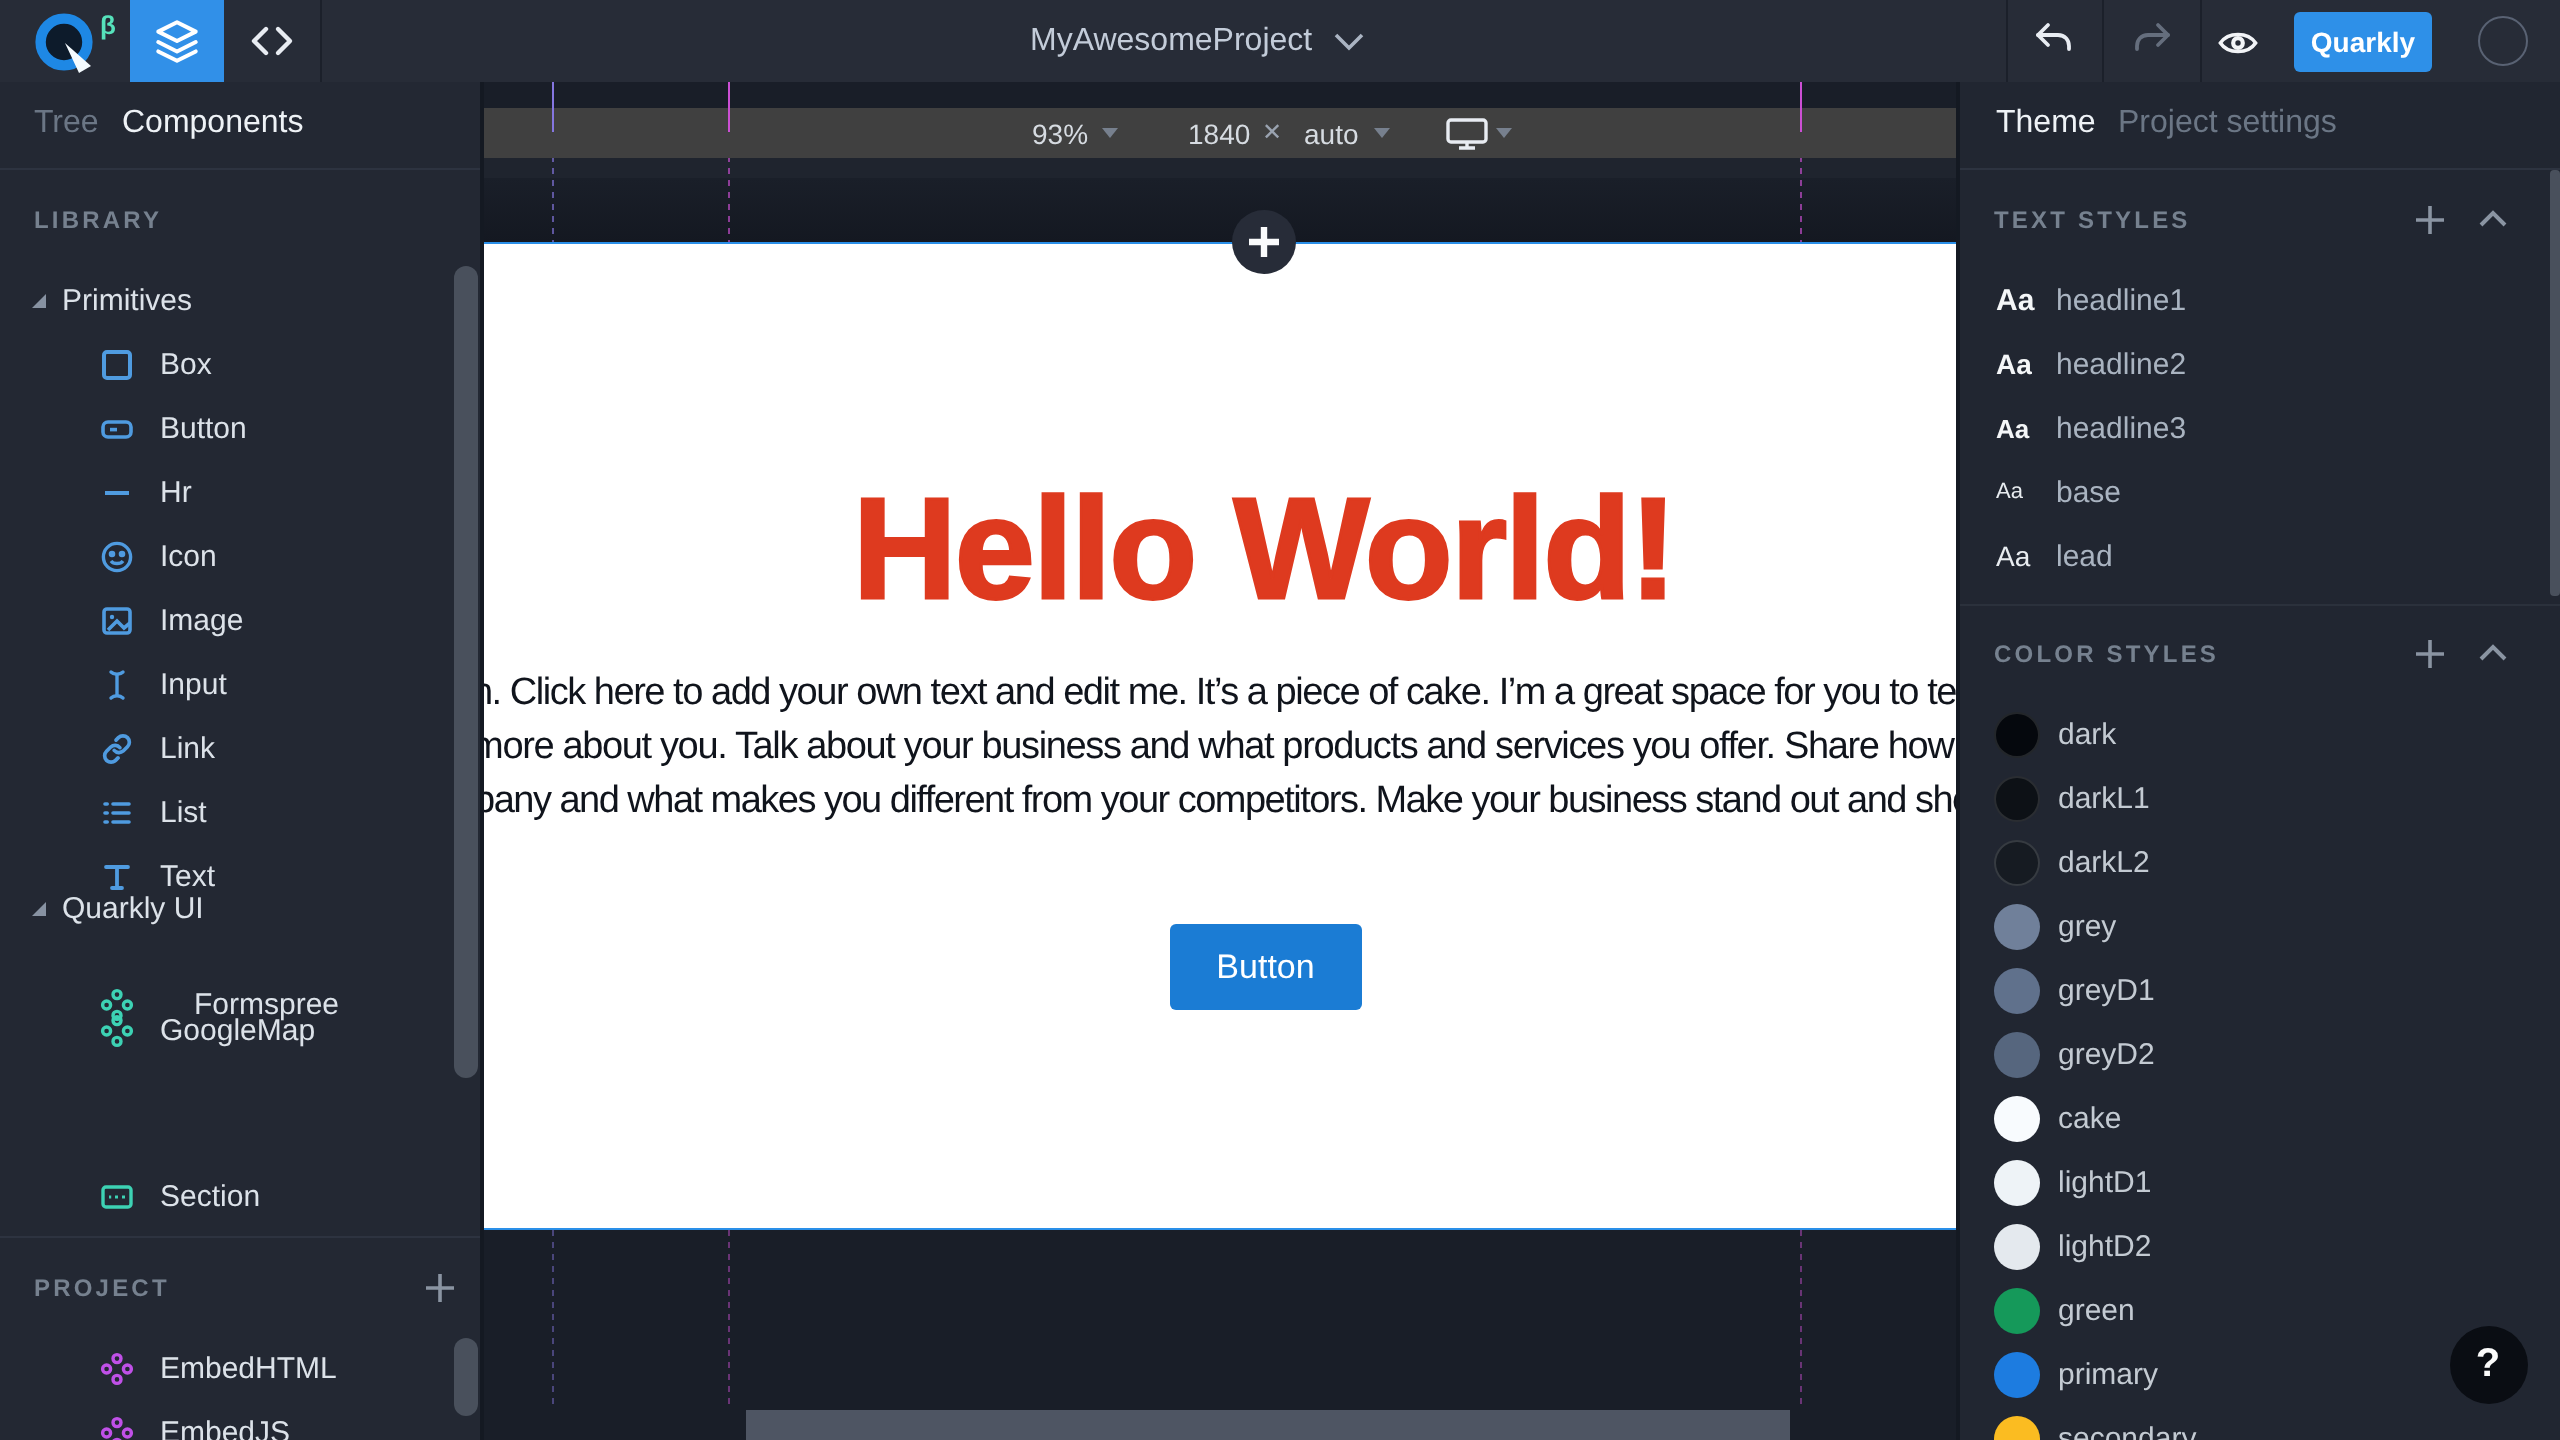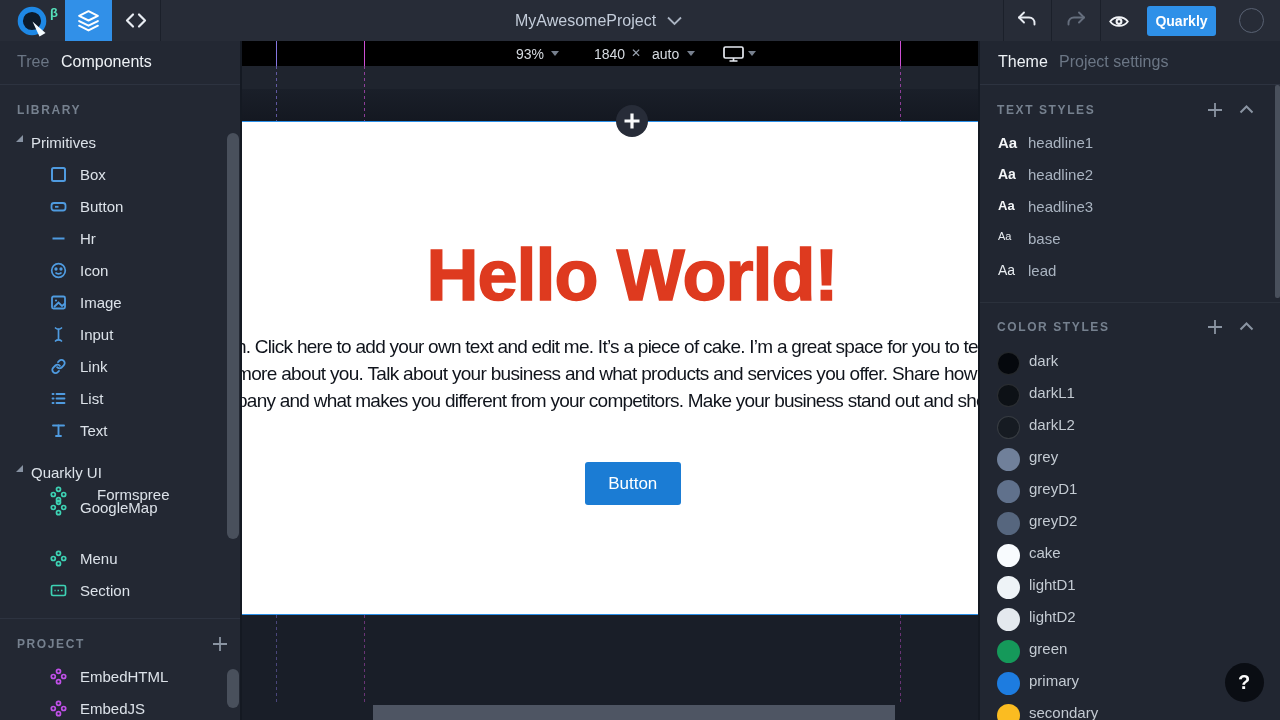--- a/index.html
+++ b/index.html
@@ -10,28 +10,28 @@
 #bluetab{position:absolute;left:65px;top:0;width:47px;height:41px;background:#3190e8}
 #title{position:absolute;left:515px;top:0;height:41px;line-height:41px;font-size:16px;color:#c3ccd9}
 
 #lpanel{position:absolute;left:0;top:41px;width:240px;height:679px;background:#232833}
 #rpanel{position:absolute;left:980px;top:41px;width:300px;height:679px;background:#212631}
 .tabrow{position:absolute;left:0;top:0;width:100%;height:44px;border-bottom:1px solid #2d3340}
 .tabact{color:#eef2f6;font-size:16px}
 .tabina{color:#6b7685;font-size:16px}
 .sechdr{color:#76818f;font-size:12px;font-weight:bold;letter-spacing:1.6px}
 .itemlbl{color:#dce2e9;font-size:15px}
-.row{position:absolute;left:0;width:100%;height:32px;display:flex;}
+.row{position:absolute;left:0;width:100%;height:32px;display:flex;align-items:center}
 .icon16{width:17px;height:17px;flex:none}
 
 .thumb{position:absolute;width:12px;border-radius:6px;background:#49505c}
 
 #canvas{position:absolute;left:240px;top:41px;width:740px;height:679px;overflow:hidden;background:#191e28}
 .edge{position:absolute;top:0;width:2px;height:679px;background:#141922;z-index:9}
-#strip{position:absolute;left:0;top:0;width:740px;height:25px;background:#000000;color:#d6dbe1;font-size:14px}
+#strip{position:absolute;left:0;top:13px;width:740px;height:25px;background:#404040;color:#d6dbe1;font-size:14px}
 #zoneA{position:absolute;left:0;top:25px;width:740px;height:23px;background:#1f242e}
 #zoneB{position:absolute;left:0;top:48px;width:740px;height:32px;background:linear-gradient(#1a1f29,#141821)}
 #page{position:absolute;left:0;top:79.5px;width:740px;height:494px;background:#fff;border-top:1.5px solid #2a8fe8;border-bottom:1.5px solid #2a8fe8;overflow:hidden}
 #below{position:absolute;left:0;top:574px;width:740px;height:105px;background:#191e28}
 .guide{position:absolute;width:1px}
 
 #hello{position:absolute;top:116px;left:0;width:784px;line-height:74px;text-align:center;font-weight:bold;font-size:72px;letter-spacing:-0.95px;color:#de3a1f;-webkit-text-stroke:1.5px #de3a1f}
 .pline{position:absolute;white-space:nowrap;font-size:19px;line-height:27.3px;color:#10141c}
 #pgbtn{position:absolute;left:344.5px;top:340.5px;width:96.5px;height:43px;background:#1b7cd4;border-radius:3px;color:#fff;font-size:17px;text-align:center;line-height:43px}
 
@@ -162,21 +162,21 @@
       </div>
   <div class="row" style="top:381px">
         <svg class="icon16" style="margin-left:50px" viewBox="0 0 17 17" fill="none" stroke="#4f9be0" stroke-width="1.9" stroke-linecap="round">
           <path d="M3 3.5 H14"></path>
           <path d="M8.5 3.5 V14"></path>
           <path d="M6 14 H11"></path>
         </svg>
         <span class="itemlbl" style="margin-left:13px">Text</span>
       </div>
 
-  <div class="row" style="top:423px">
+  <div class="row" style="top:397px">
         <svg style="margin-left:15px" width="9" height="9" viewBox="0 0 9 9">
           <path d="M8 1 L8 8 L1 8 Z" fill="#8792a2"></path>
         </svg>
         <span class="itemlbl" style="margin-left:7px">Quarkly UI</span>
       </div>
   <div class="row" style="top:445px">
         <svg class="icon16" style="margin-left:50px" viewBox="0 0 17 17" fill="none" stroke="#3dd2b4" stroke-width="1.7">
           <circle cx="8.5" cy="3.3" r="2"></circle>
           <circle cx="3.3" cy="8.5" r="2"></circle>
           <circle cx="13.7" cy="8.5" r="2"></circle>
@@ -185,29 +185,20 @@
         <span class="itemlbl" style="margin-left:30px">Formspree</span>
       </div>
   <div class="row" style="top:458px">
         <svg class="icon16" style="margin-left:50px" viewBox="0 0 17 17" fill="none" stroke="#3dd2b4" stroke-width="1.7">
           <circle cx="8.5" cy="3.3" r="2"></circle>
           <circle cx="3.3" cy="8.5" r="2"></circle>
           <circle cx="13.7" cy="8.5" r="2"></circle>
           <circle cx="8.5" cy="13.7" r="2"></circle>
         </svg>
         <span class="itemlbl" style="margin-left:13px">GoogleMap</span>
-      </div>
-  <div class="row" style="top:509px">
-        <svg class="icon16" style="margin-left:50px" viewBox="0 0 17 17" fill="none" stroke="#3dd2b4" stroke-width="1.7">
-          <circle cx="8.5" cy="3.3" r="2"></circle>
-          <circle cx="3.3" cy="8.5" r="2"></circle>
-          <circle cx="13.7" cy="8.5" r="2"></circle>
-          <circle cx="8.5" cy="13.7" r="2"></circle>
-        </svg>
-        <span class="itemlbl" style="margin-left:13px">Menu</span>
       </div>
   <div class="row" style="top:541px">
         <svg class="icon16" style="margin-left:50px" viewBox="0 0 17 17" fill="none" stroke="#3dd2b4" stroke-width="1.7">
           <rect x="1.5" y="3.5" width="14" height="10" rx="1.5"></rect>
           <path d="M4.5 8.5 H5.6 M7.5 8.5 H9 M11 8.5 H12.5" stroke-width="1.6"></path>
         </svg>
         <span class="itemlbl" style="margin-left:13px">Section</span>
       </div>
   <div class="abs" style="left:0;top:577px;width:240px;height:1px;background:#2d3340"></div>
   <div class="sechdr abs" style="left:17px;top:596px">PROJECT</div>

